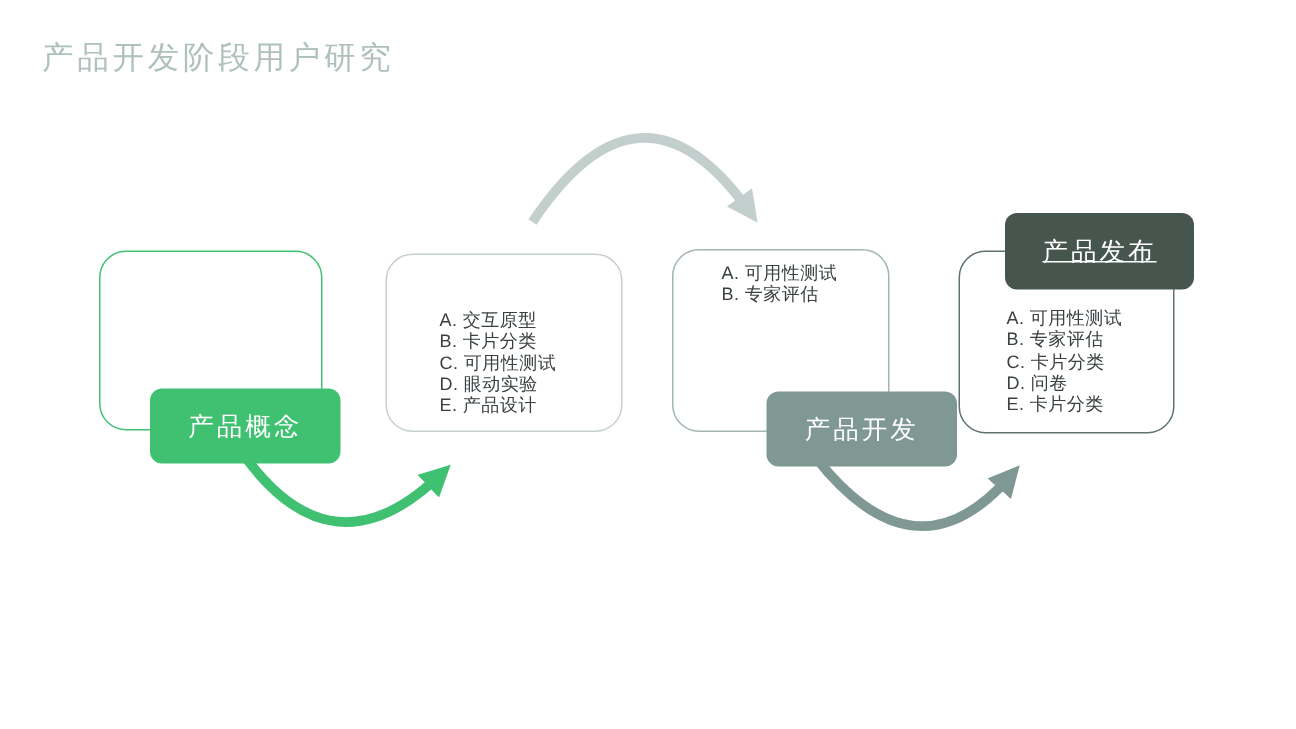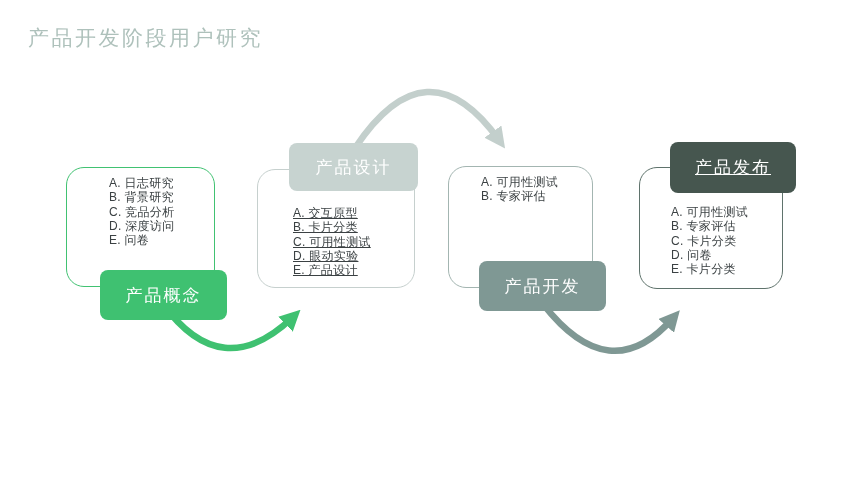--- a/index.html
+++ b/index.html
@@ -52,21 +52,21 @@
     letter-spacing: 2px;
     border-radius: 8px;
     z-index: 3;
   }
   
   .s1-box   { left: 66px;  top: 167px; width: 147px; height: 118px; }
   .s1-list  { left: 109px; top: 176px; }
   .s1-label { left: 100px; top: 259px; width: 127px; height: 50px; }
   
   .s2-box   { left: 257px; top: 169px; width: 156px; height: 117px; }
-  .s2-list  { left: 293px; top: 206px; text-decoration: underline; }
+  .s2-list  { left: 293px; top: 206px; }
   .s2-label { left: 289px; top: 143px; width: 129px; height: 48px; }
   
   .s3-box   { left: 448px; top: 166px; width: 143px; height: 120px; }
   .s3-list  { left: 481px; top: 175px; }
   .s3-label { left: 479px; top: 261px; width: 127px; height: 50px; }
   
   .s4-box   { left: 639px; top: 167px; width: 142px; height: 120px; }
   .s4-list  { left: 671px; top: 205px; }
   .s4-label { left: 670px; top: 142px; width: 126px; height: 51px; text-decoration: underline; }
 </style>
@@ -88,45 +88,37 @@
       <marker id="m3" viewBox="0 0 10 10" refX="5" refY="5" markerWidth="3.2" markerHeight="3.2" orient="auto">
         <path d="M0,0 L10,5 L0,10 Z" fill="#7f9894"></path>
       </marker>
     </defs>
     <path d="M163,304 Q222,385 293,317" fill="none" stroke-width="6.5" marker-end="url(#m1)" stroke="#3fc171"></path>
     <path d="M355,148 Q427,40 499,140" fill="none" stroke-width="6.5" marker-end="url(#m2)" stroke="#c3cfcc"></path>
     <path d="M543,304 Q610,390 673,318" fill="none" stroke-width="6.5" marker-end="url(#m3)" stroke="#7f9894"></path>
   </svg>
 
   <div class="outline-box s1-box" style="border-color: rgb(65, 194, 114);"></div>
-  <div class="methods-list s1-list">
-    <div>A. 日志研究</div>
-    <div>B. 背景研究</div>
-    <div>C. 竞品分析</div>
-    <div>D. 深度访问</div>
-    <div>E. 问卷</div>
-  </div>
-  <div class="stage-label s1-label" style="background-color: rgb(63, 193, 113); color: rgb(255, 255, 255); margin-top: 11px;">产品概念</div>
+  <div class="stage-label s1-label" style="background-color: rgb(63, 193, 113); color: rgb(255, 255, 255);">产品概念</div>
 
   <div class="outline-box s2-box" style="border-color: rgb(198, 208, 206);"></div>
   <div class="methods-list s2-list">
     <div>A. 交互原型</div>
     <div>B. 卡片分类</div>
     <div>C. 可用性测试</div>
     <div>D. 眼动实验</div>
     <div>E. 产品设计</div>
   </div>
-  <div class="stage-label s2-label" style="background-color: rgb(199, 211, 208); color: rgb(255, 255, 255);">产品设计</div>
 
   <div class="outline-box s3-box" style="border-color: rgb(163, 181, 177);"></div>
   <div class="methods-list s3-list">
     <div>A. 可用性测试</div>
     <div>B. 专家评估</div>
   </div>
-  <div class="stage-label s3-label" style="background-color: rgb(127, 152, 148); color: rgb(255, 255, 255);">产品开发</div>
+  <div class="stage-label s3-label" style="background-color: rgb(127, 152, 148); color: rgb(255, 255, 255); margin-left: 32px;">产品开发</div>
 
   <div class="outline-box s4-box" style="border-color: rgb(95, 115, 108);"></div>
   <div class="methods-list s4-list">
     <div>A. 可用性测试</div>
     <div>B. 专家评估</div>
     <div>C. 卡片分类</div>
     <div>D. 问卷</div>
     <div>E. 卡片分类</div>
   </div>
   <div class="stage-label s4-label" style="background-color: rgb(70, 86, 79); color: rgb(255, 255, 255);">产品发布</div>

